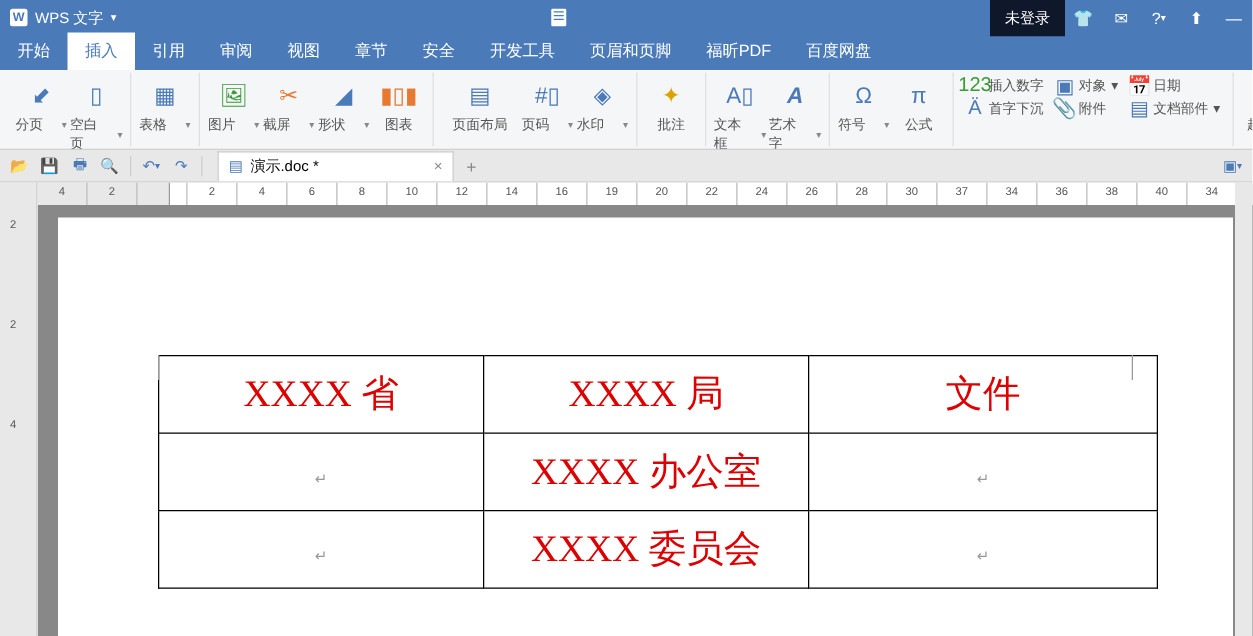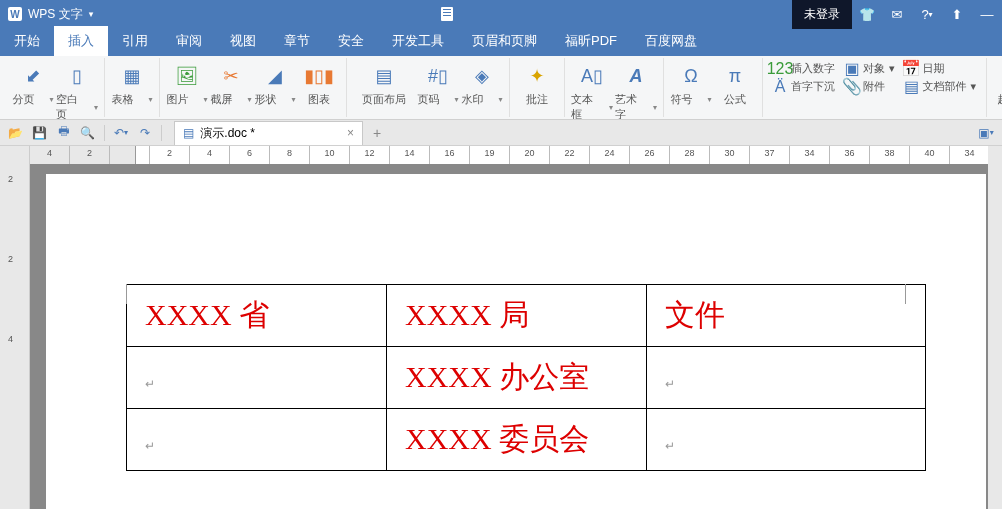--- a/index.html
+++ b/index.html
@@ -45,21 +45,21 @@
 .ruler-corner { width:30px; height:18px; background:#e8e8e8; border-right:1px solid #ccc;}
 .ruler-h { flex:1; height:18px; background:#e8e8e8; position:relative; overflow:hidden; font-size:9px; color:#555;}
 .ruler-h .doc-area{position:absolute;left:105px;right:0;top:0;bottom:0;background:#fff;border-left:1px solid #999;border-right:1px solid #999;}
 .ruler-h .ticks{position:absolute;left:0;top:0;display:flex;}
 .ruler-h .tick{width:40px;text-align:center;border-right:1px solid #bbb;height:18px;line-height:14px;}
 
 
 .doc-container { display:flex; height: calc(509px - 28px - 28px - 64px - 26px - 18px); }
 .ruler-v { width:30px; background:#e8e8e8; border-right:1px solid #ccc; position:relative; font-size:9px; color:#555;}
 .ruler-v .vtick{position:absolute;left:8px;font-size:9px;}
-.page-scroll { flex:1; background:#888; overflow:auto; padding:10px 0 0 0;}
+.page-scroll { flex:1; background:#888; overflow:auto; padding:10px 0 0 0;text-align:center;}
 .page { background:#fff; margin:0 auto; width:940px; min-height:800px; padding:110px 80px 40px 80px; position:relative;}
 .margin-marker{position:absolute;top:110px;width:1px;height:20px;border-left:1px solid #999;}
 .margin-marker.left{left:80px;}
 .margin-marker.right{right:80px;}
 
 table.doc-table { border-collapse: collapse; width: 800px; }
 table.doc-table td { border: 1px solid #000; padding: 10px 18px; font-size: 30px; font-family: "SimSun","宋体",serif; color: #d00; vertical-align:middle;}
 table.doc-table td.empty{color:#000;}
 .para-mark{font-size:12px;color:#999;}
 .scrollbar-v{position:absolute;right:0;top:146px;bottom:0;width:14px;background:#e8e8e8;}

